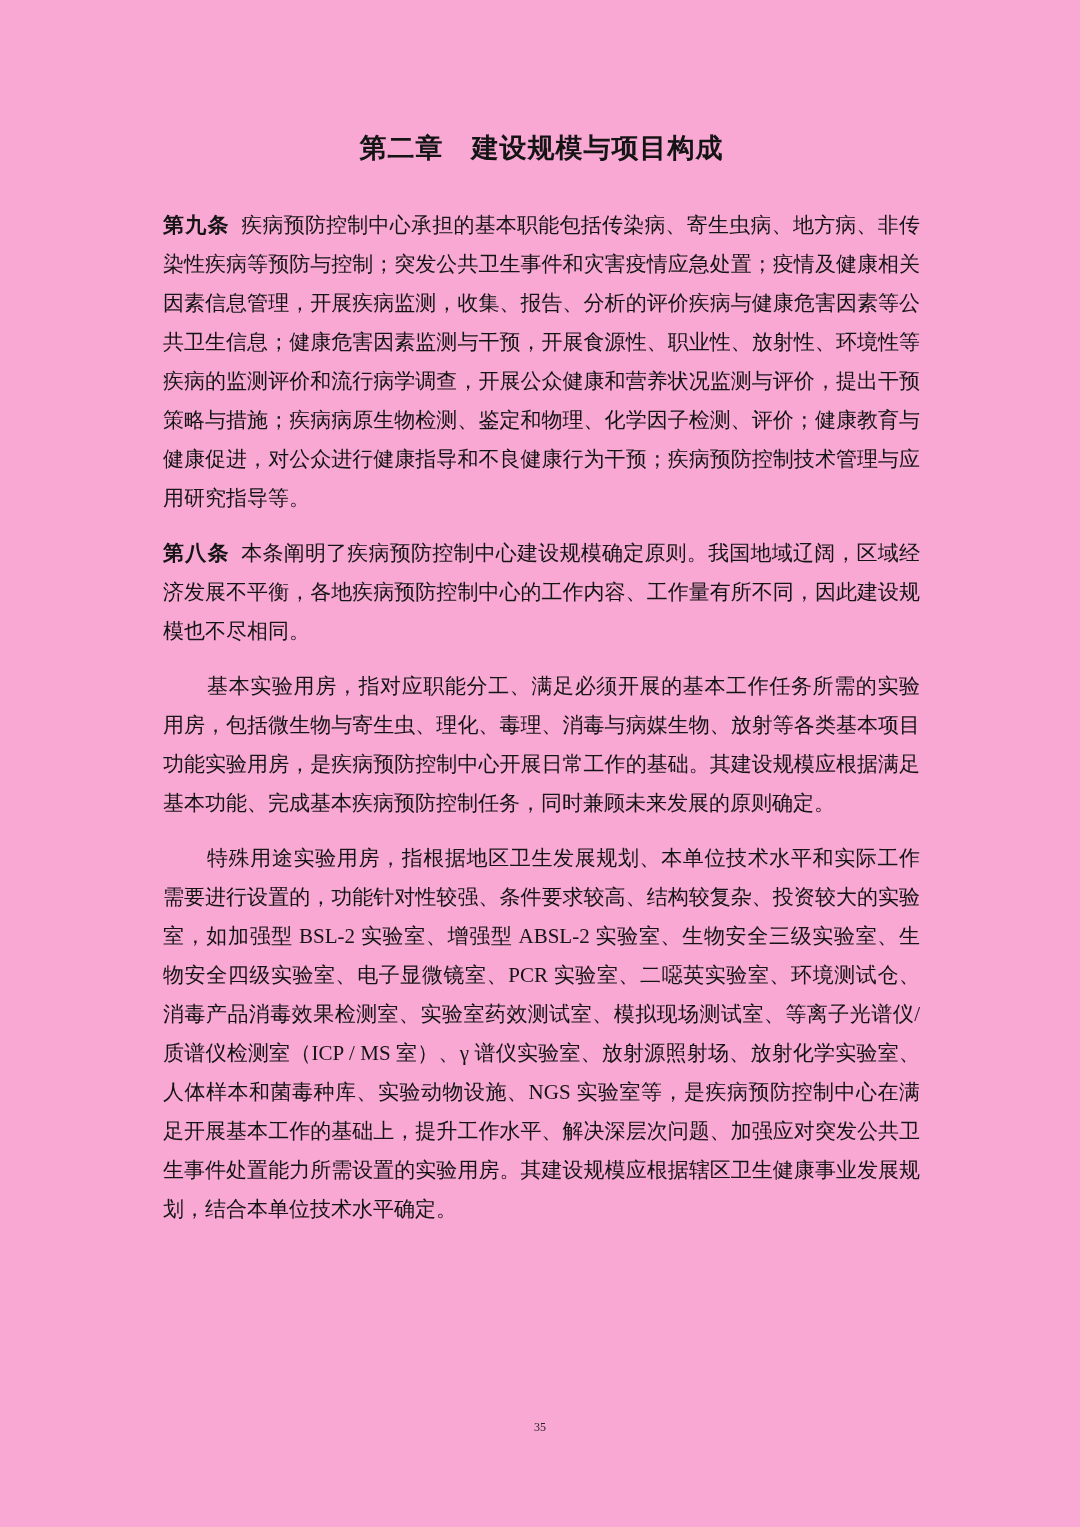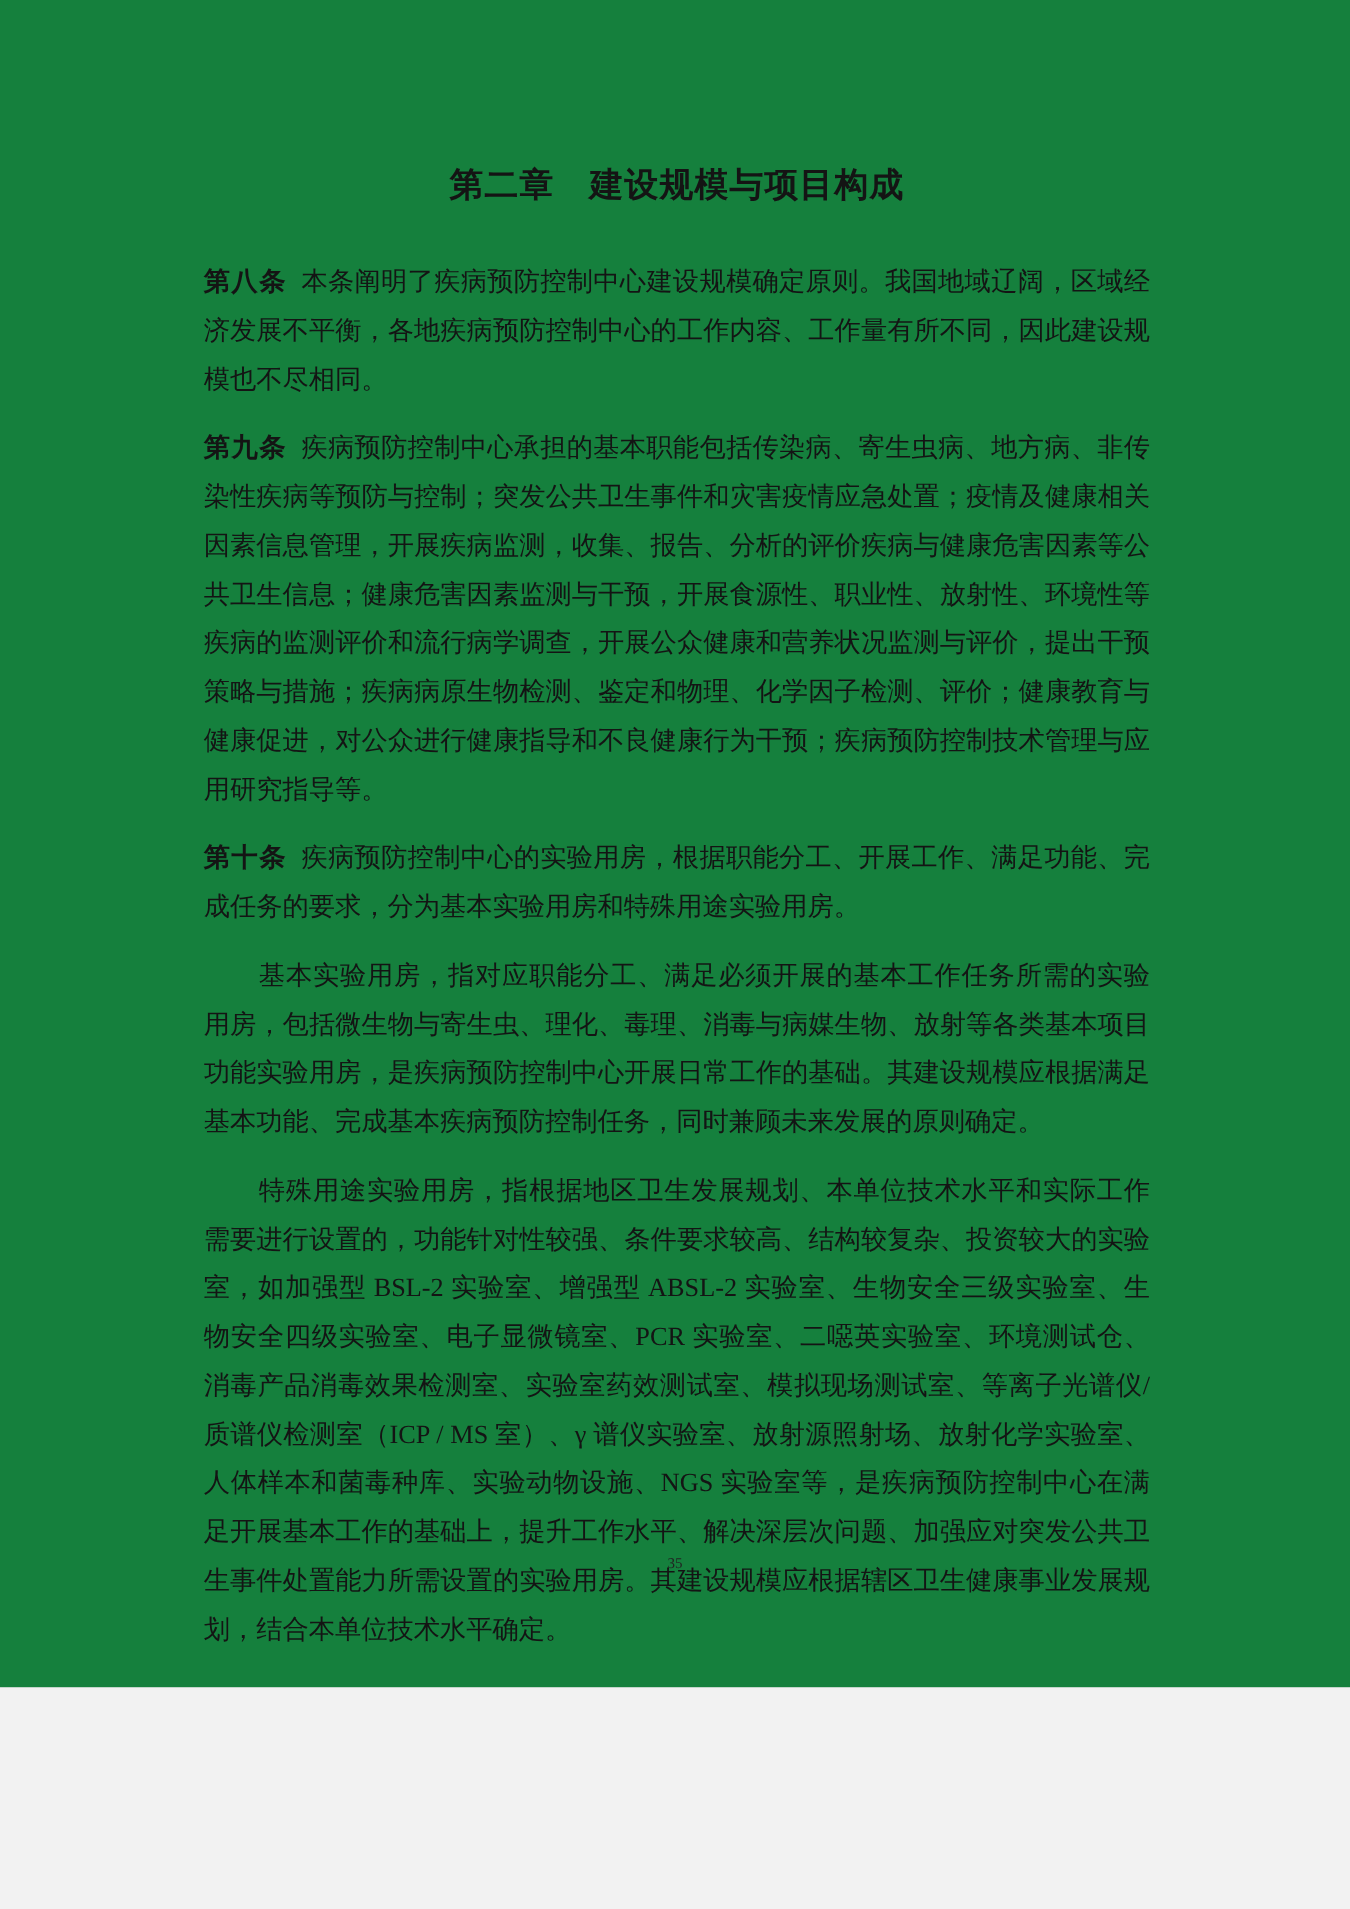--- a/index.html
+++ b/index.html
@@ -3,24 +3,24 @@
 <meta charset="utf-8">
 <style>
   html, body {
     margin: 0;
     padding: 0;
     background: #f2f2f2;
   }
   .page {
     position: relative;
     width: 1080px;
-    height: 1350px;
+    height: 1527px;
     margin: 0 auto;
     box-sizing: border-box;
-    background: #15803d;
+    background: #f9a8d4;
     outline: 1px solid #dcdcdc;
     padding: 128px 160px 0 163px;
     font-family: "Liberation Serif", "DejaVu Serif", serif;
     color: #141414;
     overflow: hidden;
   }
   .chapter-title {
     margin: 0 0 38px 0;
     font-size: 27px;
     font-weight: bold;
@@ -54,31 +54,28 @@
   }
 </style>
 </head>
 <body>
 
 <main class="page">
 
   <h1 class="chapter-title">第二章　建设规模与项目构成</h1>
 
   <p class="para">
+    <b class="article-label">第九条</b><span>疾病预防控制中心承担的基本职能包括传染病、寄生虫病、地方病、非传染性疾病等预防与控制；突发公共卫生事件和灾害疫情应急处置；疫情及健康相关因素信息管理，开展疾病监测，收集、报告、分析的评价疾病与健康危害因素等公共卫生信息；健康危害因素监测与干预，开展食源性、职业性、放射性、环境性等疾病的监测评价和流行病学调查，开展公众健康和营养状况监测与评价，提出干预策略与措施；疾病病原生物检测、鉴定和物理、化学因子检测、评价；健康教育与健康促进，对公众进行健康指导和不良健康行为干预；疾病预防控制技术管理与应用研究指导等。</span>
+  </p>
+
+  <p class="para">
     <b class="article-label">第八条</b><span>本条阐明了疾病预防控制中心建设规模确定原则。我国地域辽阔，区域经济发展不平衡，各地疾病预防控制中心的工作内容、工作量有所不同，因此建设规模也不尽相同。</span>
   </p>
 
-  <p class="para">
-    <b class="article-label">第九条</b><span>疾病预防控制中心承担的基本职能包括传染病、寄生虫病、地方病、非传染性疾病等预防与控制；突发公共卫生事件和灾害疫情应急处置；疫情及健康相关因素信息管理，开展疾病监测，收集、报告、分析的评价疾病与健康危害因素等公共卫生信息；健康危害因素监测与干预，开展食源性、职业性、放射性、环境性等疾病的监测评价和流行病学调查，开展公众健康和营养状况监测与评价，提出干预策略与措施；疾病病原生物检测、鉴定和物理、化学因子检测、评价；健康教育与健康促进，对公众进行健康指导和不良健康行为干预；疾病预防控制技术管理与应用研究指导等。</span>
-  </p>
 
-
-  <p class="para">
-    <b class="article-label">第十条</b><span>疾病预防控制中心的实验用房，根据职能分工、开展工作、满足功能、完成任务的要求，分为基本实验用房和特殊用途实验用房。</span>
-  </p>
 
   <p class="para indent">
     <span>基本实验用房，指对应职能分工、满足必须开展的基本工作任务所需的实验用房，包括微生物与寄生虫、理化、毒理、消毒与病媒生物、放射等各类基本项目功能实验用房，是疾病预防控制中心开展日常工作的基础。其建设规模应根据满足基本功能、完成基本疾病预防控制任务，同时兼顾未来发展的原则确定。</span>
   </p>
 
   <p class="para indent">
     <span>特殊用途实验用房，指根据地区卫生发展规划、本单位技术水平和实际工作需要进行设置的，功能针对性较强、条件要求较高、结构较复杂、投资较大的实验室，如加强型 BSL-2 实验室、增强型 ABSL-2 实验室、生物安全三级实验室、生物安全四级实验室、电子显微镜室、PCR 实验室、二噁英实验室、环境测试仓、消毒产品消毒效果检测室、实验室药效测试室、模拟现场测试室、等离子光谱仪/质谱仪检测室（ICP / MS 室）、γ 谱仪实验室、放射源照射场、放射化学实验室、人体样本和菌毒种库、实验动物设施、NGS 实验室等，是疾病预防控制中心在满足开展基本工作的基础上，提升工作水平、解决深层次问题、加强应对突发公共卫生事件处置能力所需设置的实验用房。其建设规模应根据辖区卫生健康事业发展规划，结合本单位技术水平确定。</span>
   </p>
 
   <div class="page-number">35</div>

